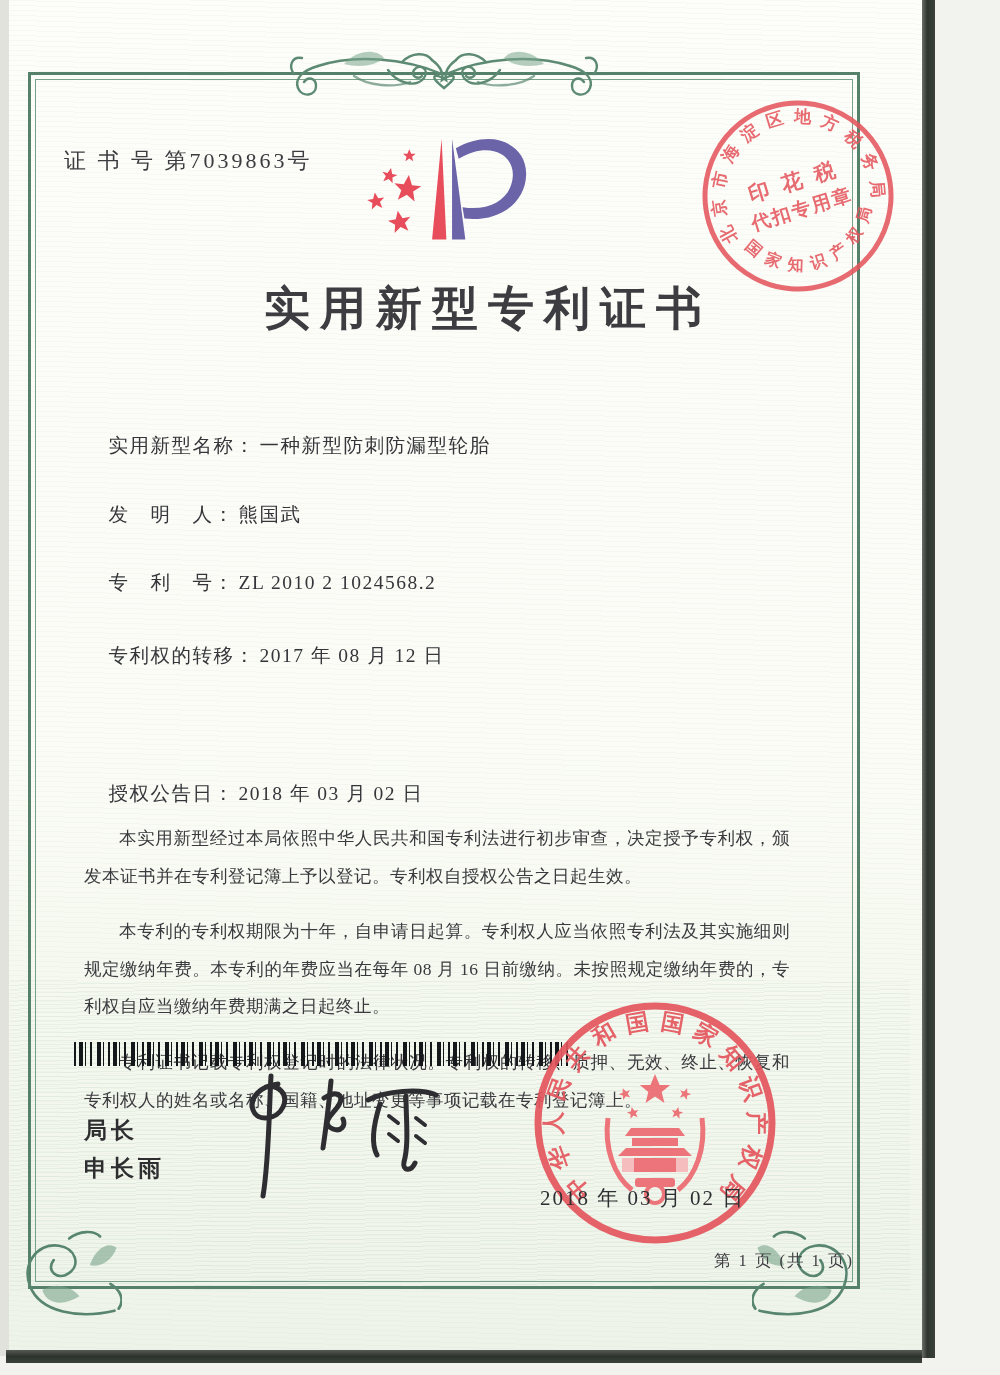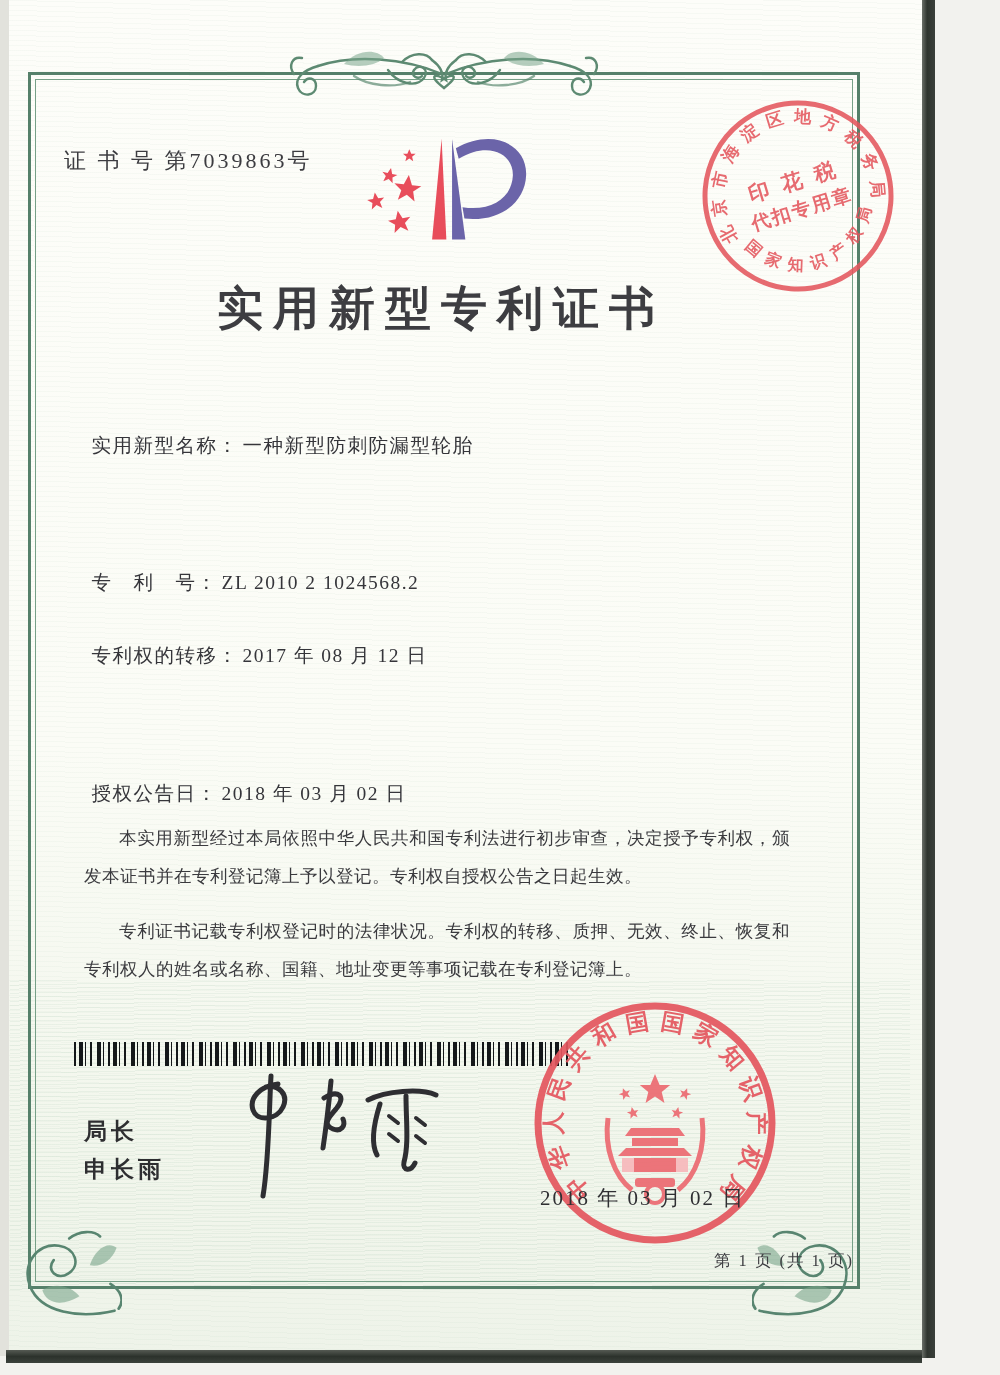--- a/index.html
+++ b/index.html
@@ -21,37 +21,37 @@
   
   .frame{position:absolute;left:28px;top:72px;width:826px;height:1211px;
          border:3px solid #55806a;outline:1px solid #76a087;outline-offset:-8px;}
 
   .ornament{position:absolute;pointer-events:none;}
   .ornament svg{display:block;width:100%;height:100%;}
 
   .cert-number{position:absolute;left:64px;top:146px;font-size:22px;letter-spacing:3px;color:#3c3c40;}
   .logo{position:absolute;left:358px;top:116px;width:190px;height:148px;}
   .doc-title{position:absolute;left:28px;top:278px;width:826px;text-align:center;
-             font-size:46px;font-weight:700;letter-spacing:10px;color:#3d3d41;}
+             font-size:46px;font-weight:700;letter-spacing:10px;color:#3d3d41;padding-left:47px;}
 
   .field-row{position:absolute;left:66px;font-size:19.5px;color:#35353a;letter-spacing:1.5px;white-space:pre;}
-  .field-row .label{display:inline-block;}
+  .field-row .label{display:inline-block;margin-left:17px;}
   .field-row .value{display:inline-block;margin-left:4px;}
 
   .body-text{position:absolute;left:66px;top:802px;width:742px;font-size:17.5px;line-height:37.6px;
              color:#3a3a3e;text-align:justify;letter-spacing:.5px;}
   .body-text p{margin:18px;text-indent:2em;}
 
   .barcode{position:absolute;left:74px;top:1042px;width:494px;height:24px;
     background:
       repeating-linear-gradient(90deg,#15181a 0 2px,transparent 2px 5px,#15181a 5px 9px,transparent 9px 11px,
         #15181a 11px 12px,transparent 12px 16px,#15181a 16px 18px,transparent 18px 23px,
         #15181a 23px 27px,transparent 27px 29px,#15181a 29px 30px,transparent 30px 34px);}
 
-  .director{position:absolute;left:84px;top:1112px;font-family:Liberation Sans, sans-serif;
+  .director{position:absolute;left:84px;top:1112px;font-family:Liberation Serif, serif;
             font-size:23px;font-weight:600;color:#2e2e31;line-height:38px;letter-spacing:4px;}
   .signature{position:absolute;left:218px;top:1068px;width:250px;height:135px;}
 
   .tax-stamp{position:absolute;left:698px;top:96px;width:200px;height:200px;transform:rotate(-17deg);opacity:.88;}
   .tax-stamp text{fill:#e4575e;font-weight:700;}
   .official-seal{position:absolute;left:530px;top:998px;width:250px;height:250px;opacity:.92;}
   .official-seal text{fill:#e4565e;font-weight:700;}
   .seal-date{position:absolute;left:540px;top:1184px;font-size:21px;color:#2f2f33;letter-spacing:2px;}
 
   .page-footer{position:absolute;left:28px;top:1250px;width:826px;text-align:right;
@@ -155,32 +155,36 @@
       <text x="100" y="92" text-anchor="middle" font-size="21" letter-spacing="4">印 花 税</text>
       <text x="100" y="120" text-anchor="middle" font-size="19" letter-spacing="2">代扣专用章</text>
     </svg>
   </div>
 
   <div class="doc-title">实用新型专利证书</div>
 
   <div class="field-row" style="top:410px">
     <span class="label">实用新型名称：</span><span class="value">一种新型防刺防漏型轮胎</span>
   </div>
+  <div class="field-row" style="top:479px">
+    <span class="label">发　明　人：</span><span class="value">熊国武</span>
+  </div>
   <div class="field-row" style="top:547px">
     <span class="label">专　利　号：</span><span class="value">ZL 2010 2 1024568.2</span>
   </div>
   <div class="field-row" style="top:620px">
     <span class="label">专利权的转移：</span><span class="value">2017 年 08 月 12 日</span>
   </div>
   <div class="field-row" style="top:758px">
     <span class="label">授权公告日：</span><span class="value">2018 年 03 月 02 日</span>
   </div>
 
   <div class="body-text">
     <p>本实用新型经过本局依照中华人民共和国专利法进行初步审查，决定授予专利权，颁发本证书并在专利登记簿上予以登记。专利权自授权公告之日起生效。</p>
+    <p>本专利的专利权期限为十年，自申请日起算。专利权人应当依照专利法及其实施细则规定缴纳年费。本专利的年费应当在每年 08 月 16 日前缴纳。未按照规定缴纳年费的，专利权自应当缴纳年费期满之日起终止。</p>
     <p>专利证书记载专利权登记时的法律状况。专利权的转移、质押、无效、终止、恢复和专利权人的姓名或名称、国籍、地址变更等事项记载在专利登记簿上。</p>
   </div>
 
   <div class="barcode"></div>
 
   <div class="director">
     <div>局长</div>
     <div>申长雨</div>
   </div>
 

